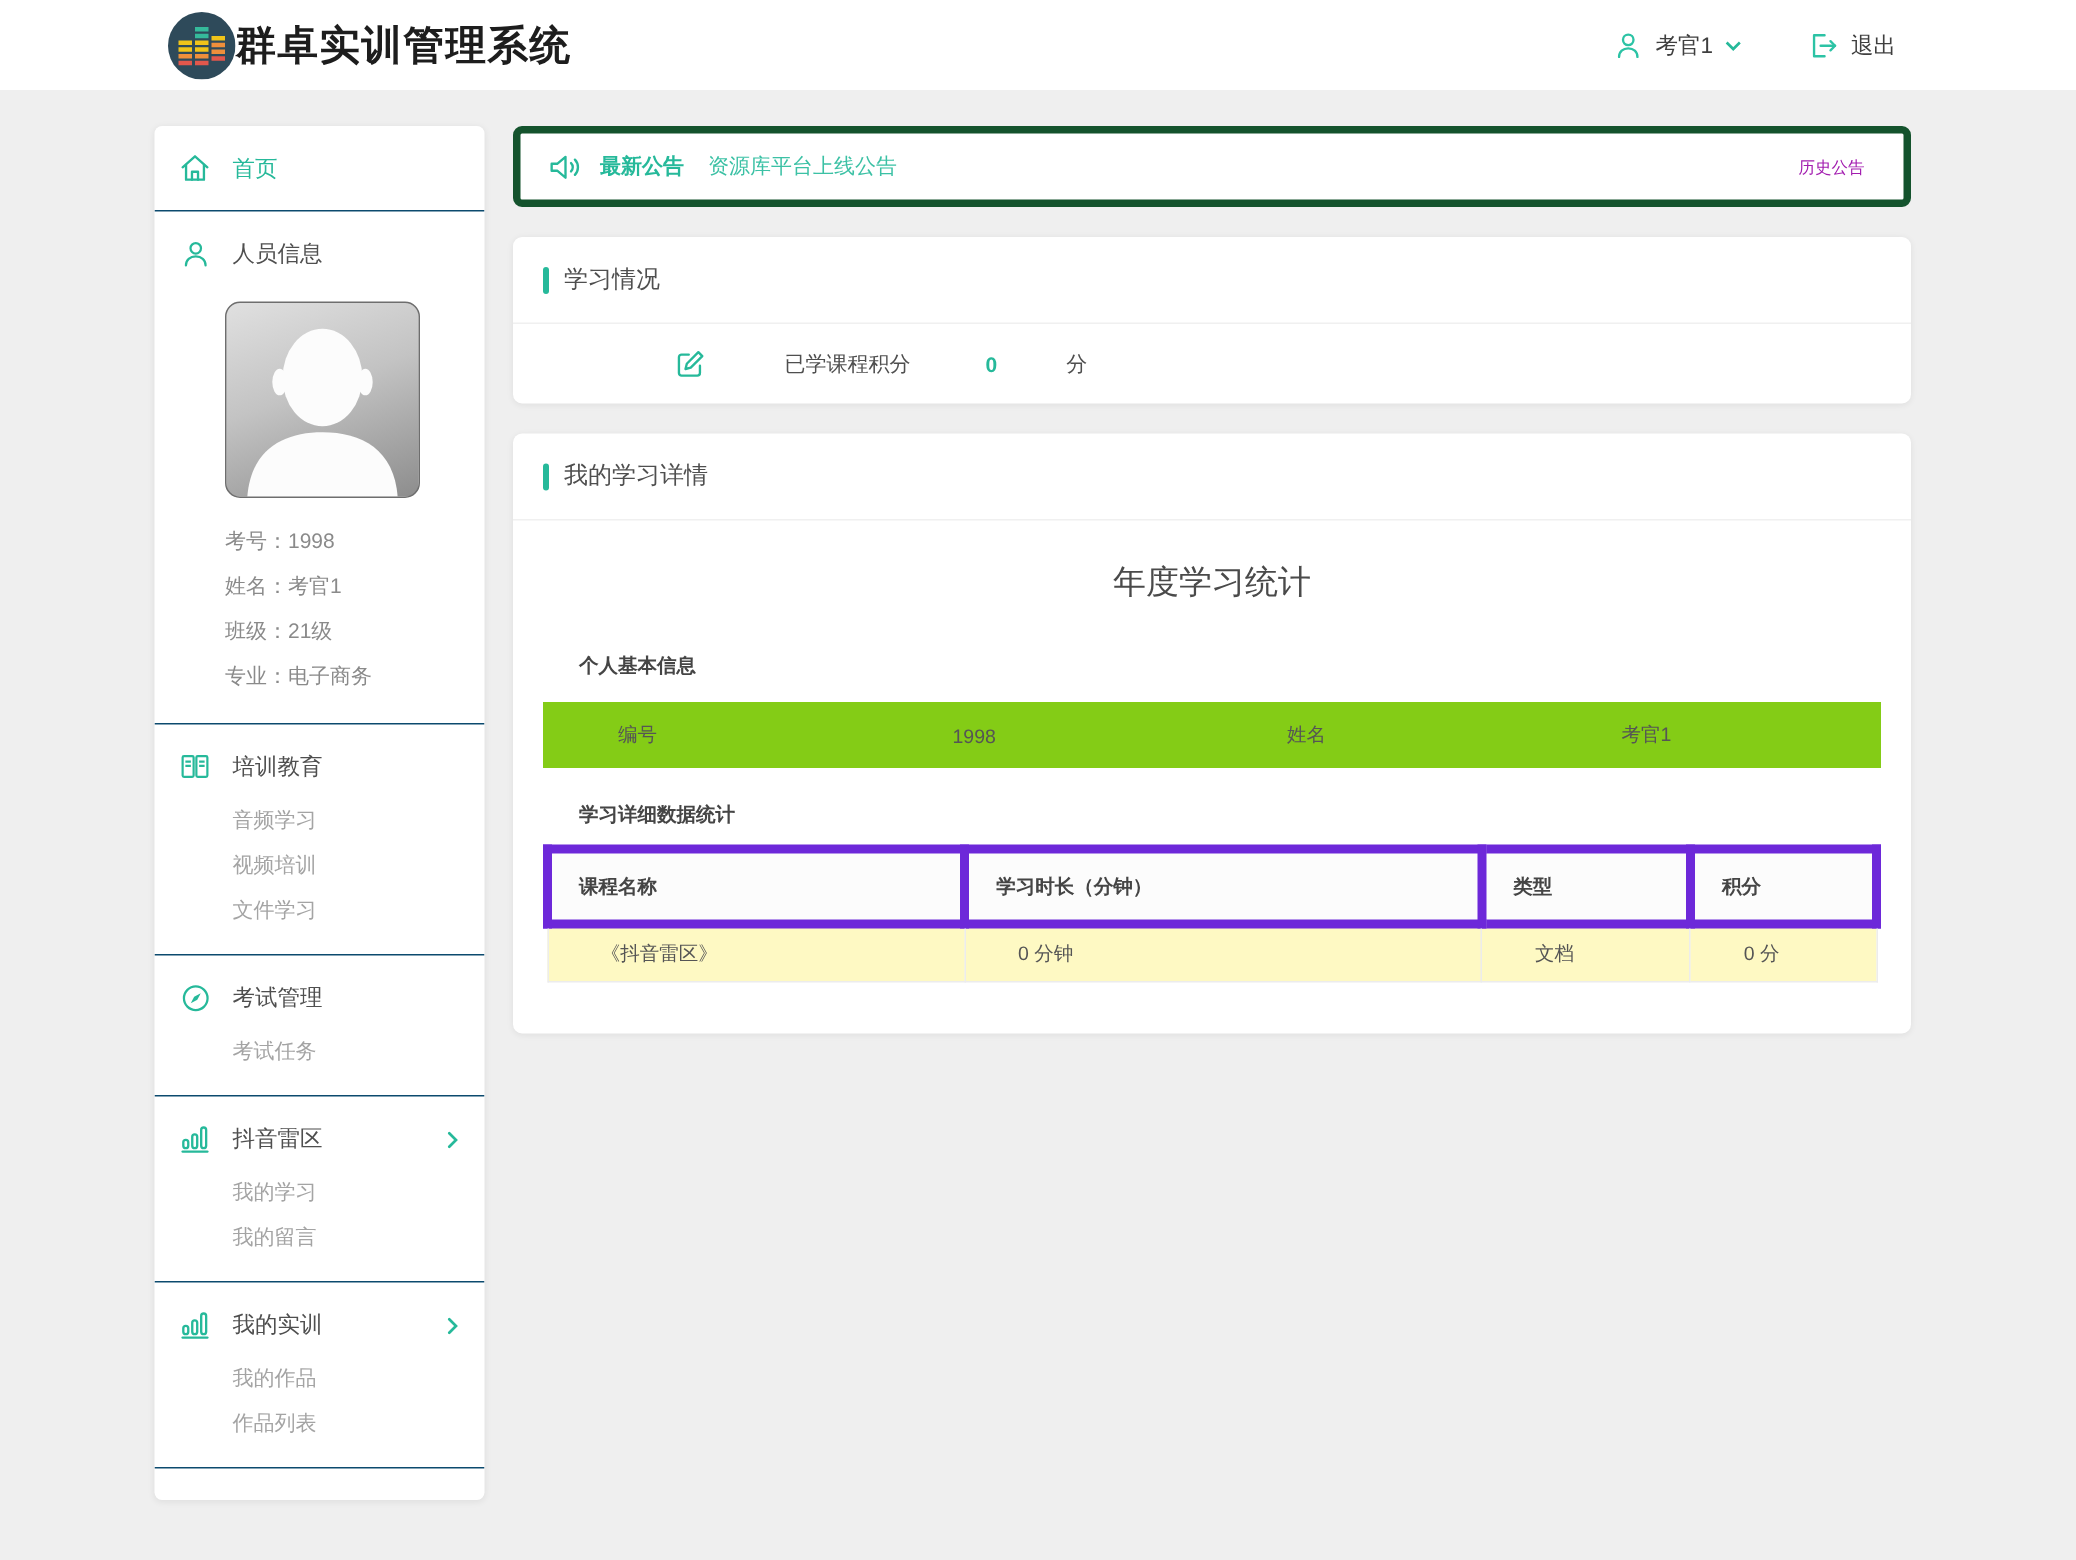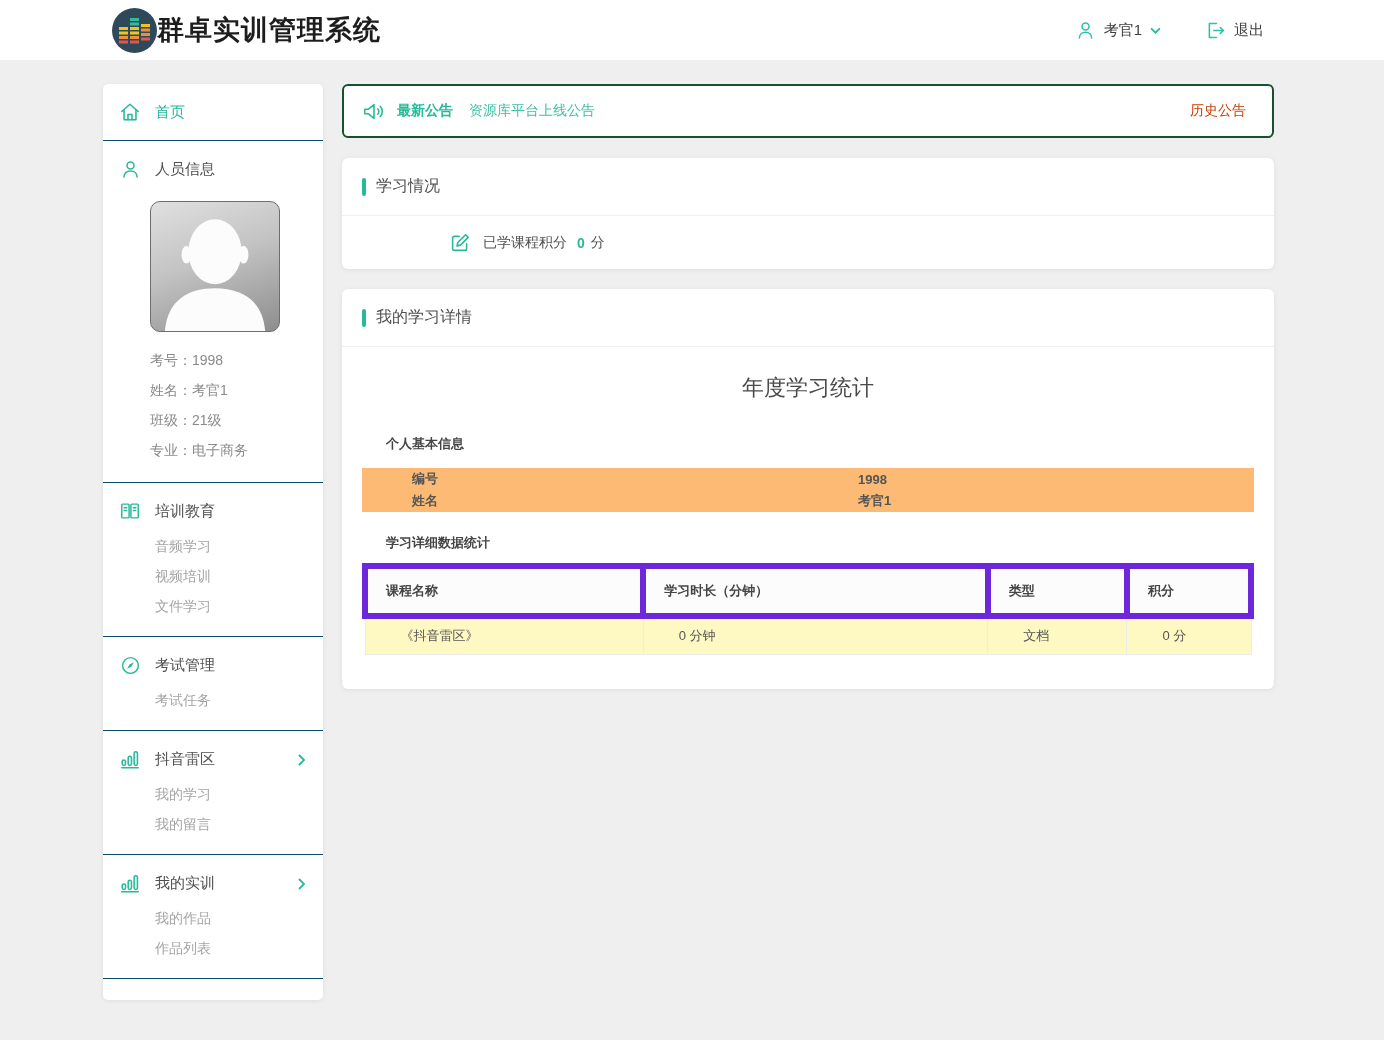--- a/index.html
+++ b/index.html
@@ -45,43 +45,43 @@
     border-radius:10px; border:1px solid #6e6e6e;
     background:linear-gradient(160deg,#e0e0e0 0%,#c3c3c3 45%,#8d8d8d 100%);
     overflow:hidden;
   }
   .profile-fields { margin:2px 0 4px 32px; }
   .pf { font-size:14px; color:#8a8a8a; line-height:30px; }
 
   
   .main { flex:1; }
   .announce {
-    height:54px; background:#fff; border:2px solid #14532d; border-radius:6px;
+    height:54px; background:#fff; border:5px solid #14532d; border-radius:6px;
     display:flex; align-items:center; padding:0 26px 0 18px;
   }
   .announce-label { color:#26b99a; font-weight:bold; font-size:14px; margin-left:11px; }
   .announce-msg { color:#3cc1a5; font-size:14px; margin-left:16px; cursor:pointer; }
-  .announce-history { margin-left:auto; color:#c2410c; font-size:14px; cursor:pointer; }
+  .announce-history { margin-left:auto; color:#a21caf; font-size:11px; cursor:pointer; }
 
   .card { background:#fff; border-radius:6px; box-shadow:0 1px 5px rgba(0,0,0,.07); margin-top:20px; }
   .card-head { height:58px; display:flex; align-items:center; padding-left:20px; border-bottom:1px solid #f0f0f0; gap:10px; }
   .tbar { width:4px; height:18px; background:#26b99a; border-radius:2px; }
   .card-title { font-size:16px; color:#4f4f4f; }
 
-  .status-body { height:53px; display:flex; align-items:center; padding-left:108px; font-size:14px; color:#4f4f4f; }
+  .status-body { height:53px; display:flex; align-items:center; padding-left:108px; font-size:14px; color:#4f4f4f;gap:40px; }
   .status-body .credit-label { margin-left:12px; }
   .credit-val { color:#26b99a; font-weight:bold; margin:0 6px 0 10px; }
 
   .detail-body { padding:0 20px 34px; }
   .report-title { text-align:center; font-size:22px; color:#4a4a4a; padding:26px 0 10px;font-family:Liberation Serif, serif; }
   .sec-label { font-size:13px; font-weight:bold; color:#454545; margin:22px 0 0 24px; }
   .info-row {
-    display:grid; grid-template-columns:1fr 1fr;
-    background:#fdba74; height:44px; align-items:center;
-    margin-top:15px; font-size:13px; color:#555;font-weight:bold;
+    display:grid; grid-template-columns:1fr 1fr 1fr 1fr;
+    background:#84cc16; height:44px; align-items:center;
+    margin-top:15px; font-size:13px; color:#555;
   }
   .info-cell { padding-left:50px; }
   .stats-table { width:100%; border-collapse:collapse; margin-top:11px; font-size:13px; }
   .stats-table th {
     background:#fcfcfc; font-weight:bold; color:#454545; text-align:left;
     height:50px; padding-left:18px; border:6px solid #6d28d9;
   }
   .stats-table td {
     background:#fef9c3; color:#555;
     height:38px; padding-left:35px; border:1px solid #ececec;

